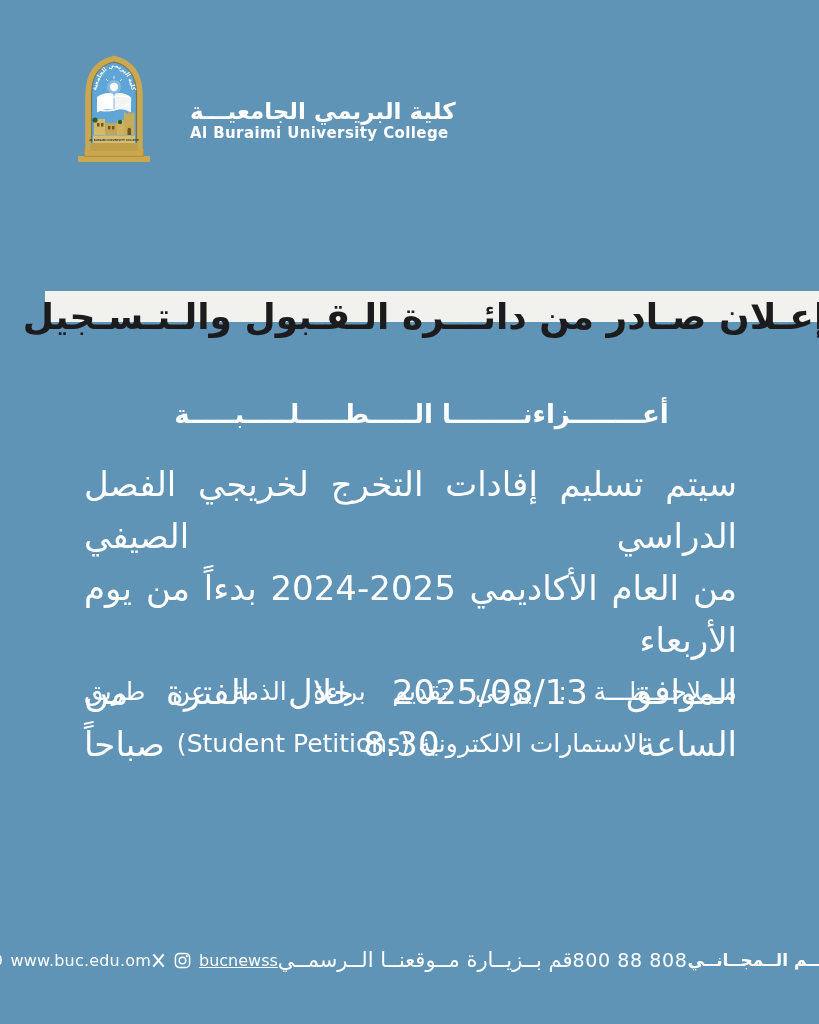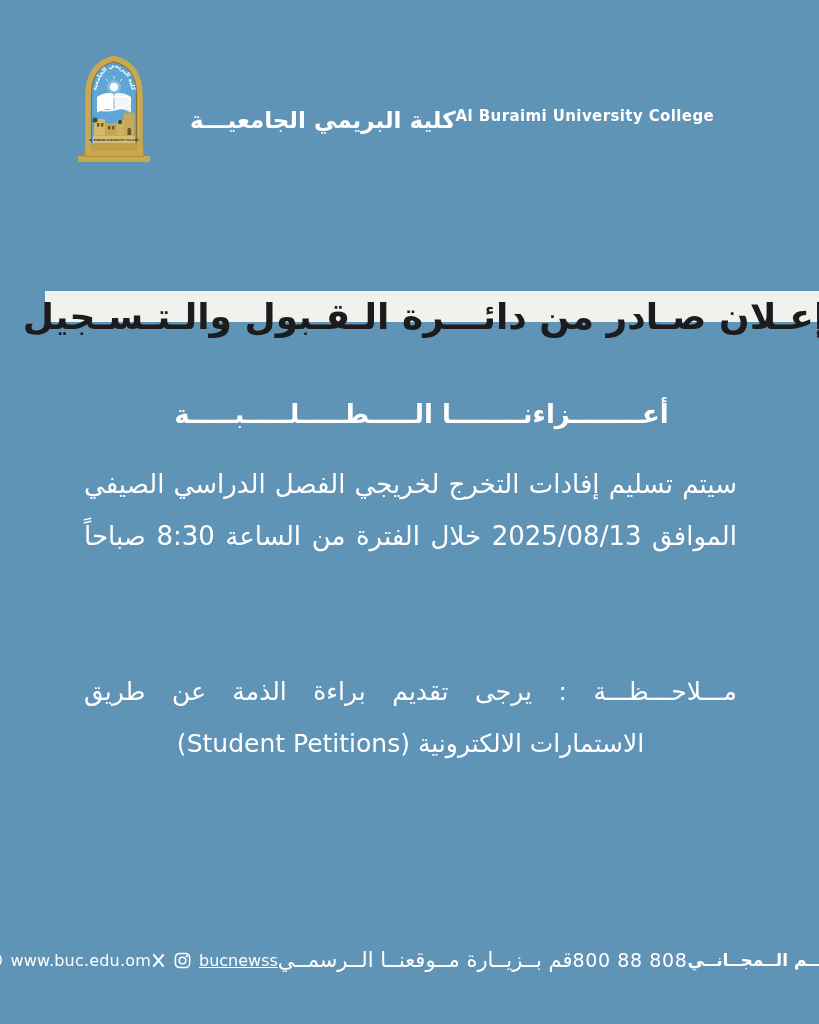--- a/index.html
+++ b/index.html
@@ -3,38 +3,38 @@
 <meta charset="utf-8">
 <style>
   * { margin:0; padding:0; box-sizing:border-box; }
   html,body { width:819px; height:1024px; }
   body { font-family:"DejaVu Sans", sans-serif; }
   .page { position:relative; width:819px; height:1024px; background:#6094b7; overflow:hidden; }
 
   
   .brand { position:absolute; top:50px; left:64px; display:flex; align-items:center; gap:26px; }
   .logo { width:100px; height:114px; display:block; }
-  .brand-text { display:flex; padding-top:26px; }
+  .brand-text { display:flex; flex-direction:column; padding-top:26px; }
   .brand-ar { direction:rtl; color:#fff; font-size:23px; font-weight:700; letter-spacing:0; }
   .brand-en { color:#fff; font-size:15px; font-weight:700; letter-spacing:0.4px; }
 
   
   .title-wrap { position:absolute; top:296px; left:0; right:0; text-align:center; transform:translateX(15px); z-index:0; }
   .title { display:inline-block; position:relative; direction:rtl; white-space:nowrap;
            font-size:36px; font-weight:700; color:#1c1c1e; padding:0 2px; }
   .title::before { content:""; position:absolute; left:24px; right:8px; top:-5px; height:31px;
                    background:#f1f1ed; z-index:-1; }
 
   
   .greeting { position:absolute; top:399px; left:0; right:0; transform:translateX(12px);
               text-align:center; direction:rtl; color:#fff; font-size:26px; font-weight:700; }
 
   
   .body-text { position:absolute; top:458px; left:84px; right:82px; direction:rtl;
-               color:#fff; font-size:26px; line-height:52px; }
+               color:#fff; font-size:34px; line-height:52px; }
   .line-justify { text-align:justify; text-align-last:justify; }
   .line-center { text-align:center; }
 
   
   .note { position:absolute; top:666px; left:84px; right:82px; direction:rtl;
           color:#fff; font-size:25px; line-height:52px; }
   .note-line1 { text-align:justify; text-align-last:justify; }
   .note-label { font-weight:400; }
   .note-line2 { text-align:center; }
 
@@ -107,20 +107,21 @@
   </header>
 
   <div class="title-wrap">
     <h1 class="title">إعـلان صـادر من دائـــرة الـقـبول والـتـسـجيل</h1>
   </div>
 
   <div class="greeting">أعــــــــزاءنــــــــا الـــــطـــــلـــــبـــــة</div>
 
   <div class="body-text">
     <div class="line-justify">سيتم تسليم إفادات التخرج لخريجي الفصل الدراسي الصيفي</div>
+    <div class="line-justify">من العام الأكاديمي 2025-2024 بدءاً من يوم الأربعاء</div>
     <div class="line-justify">الموافق 2025/08/13 خلال الفترة من الساعة 8:30 صباحاً</div>
   </div>
 
   <div class="note">
     <div class="note-line1">
       <span class="note-label">مـــلاحـــظـــة :</span>
       <span>يرجى تقديم براءة الذمة عن طريق</span>
     </div>
     <div class="note-line2">الاستمارات الالكترونية (Student Petitions)</div>
   </div>

